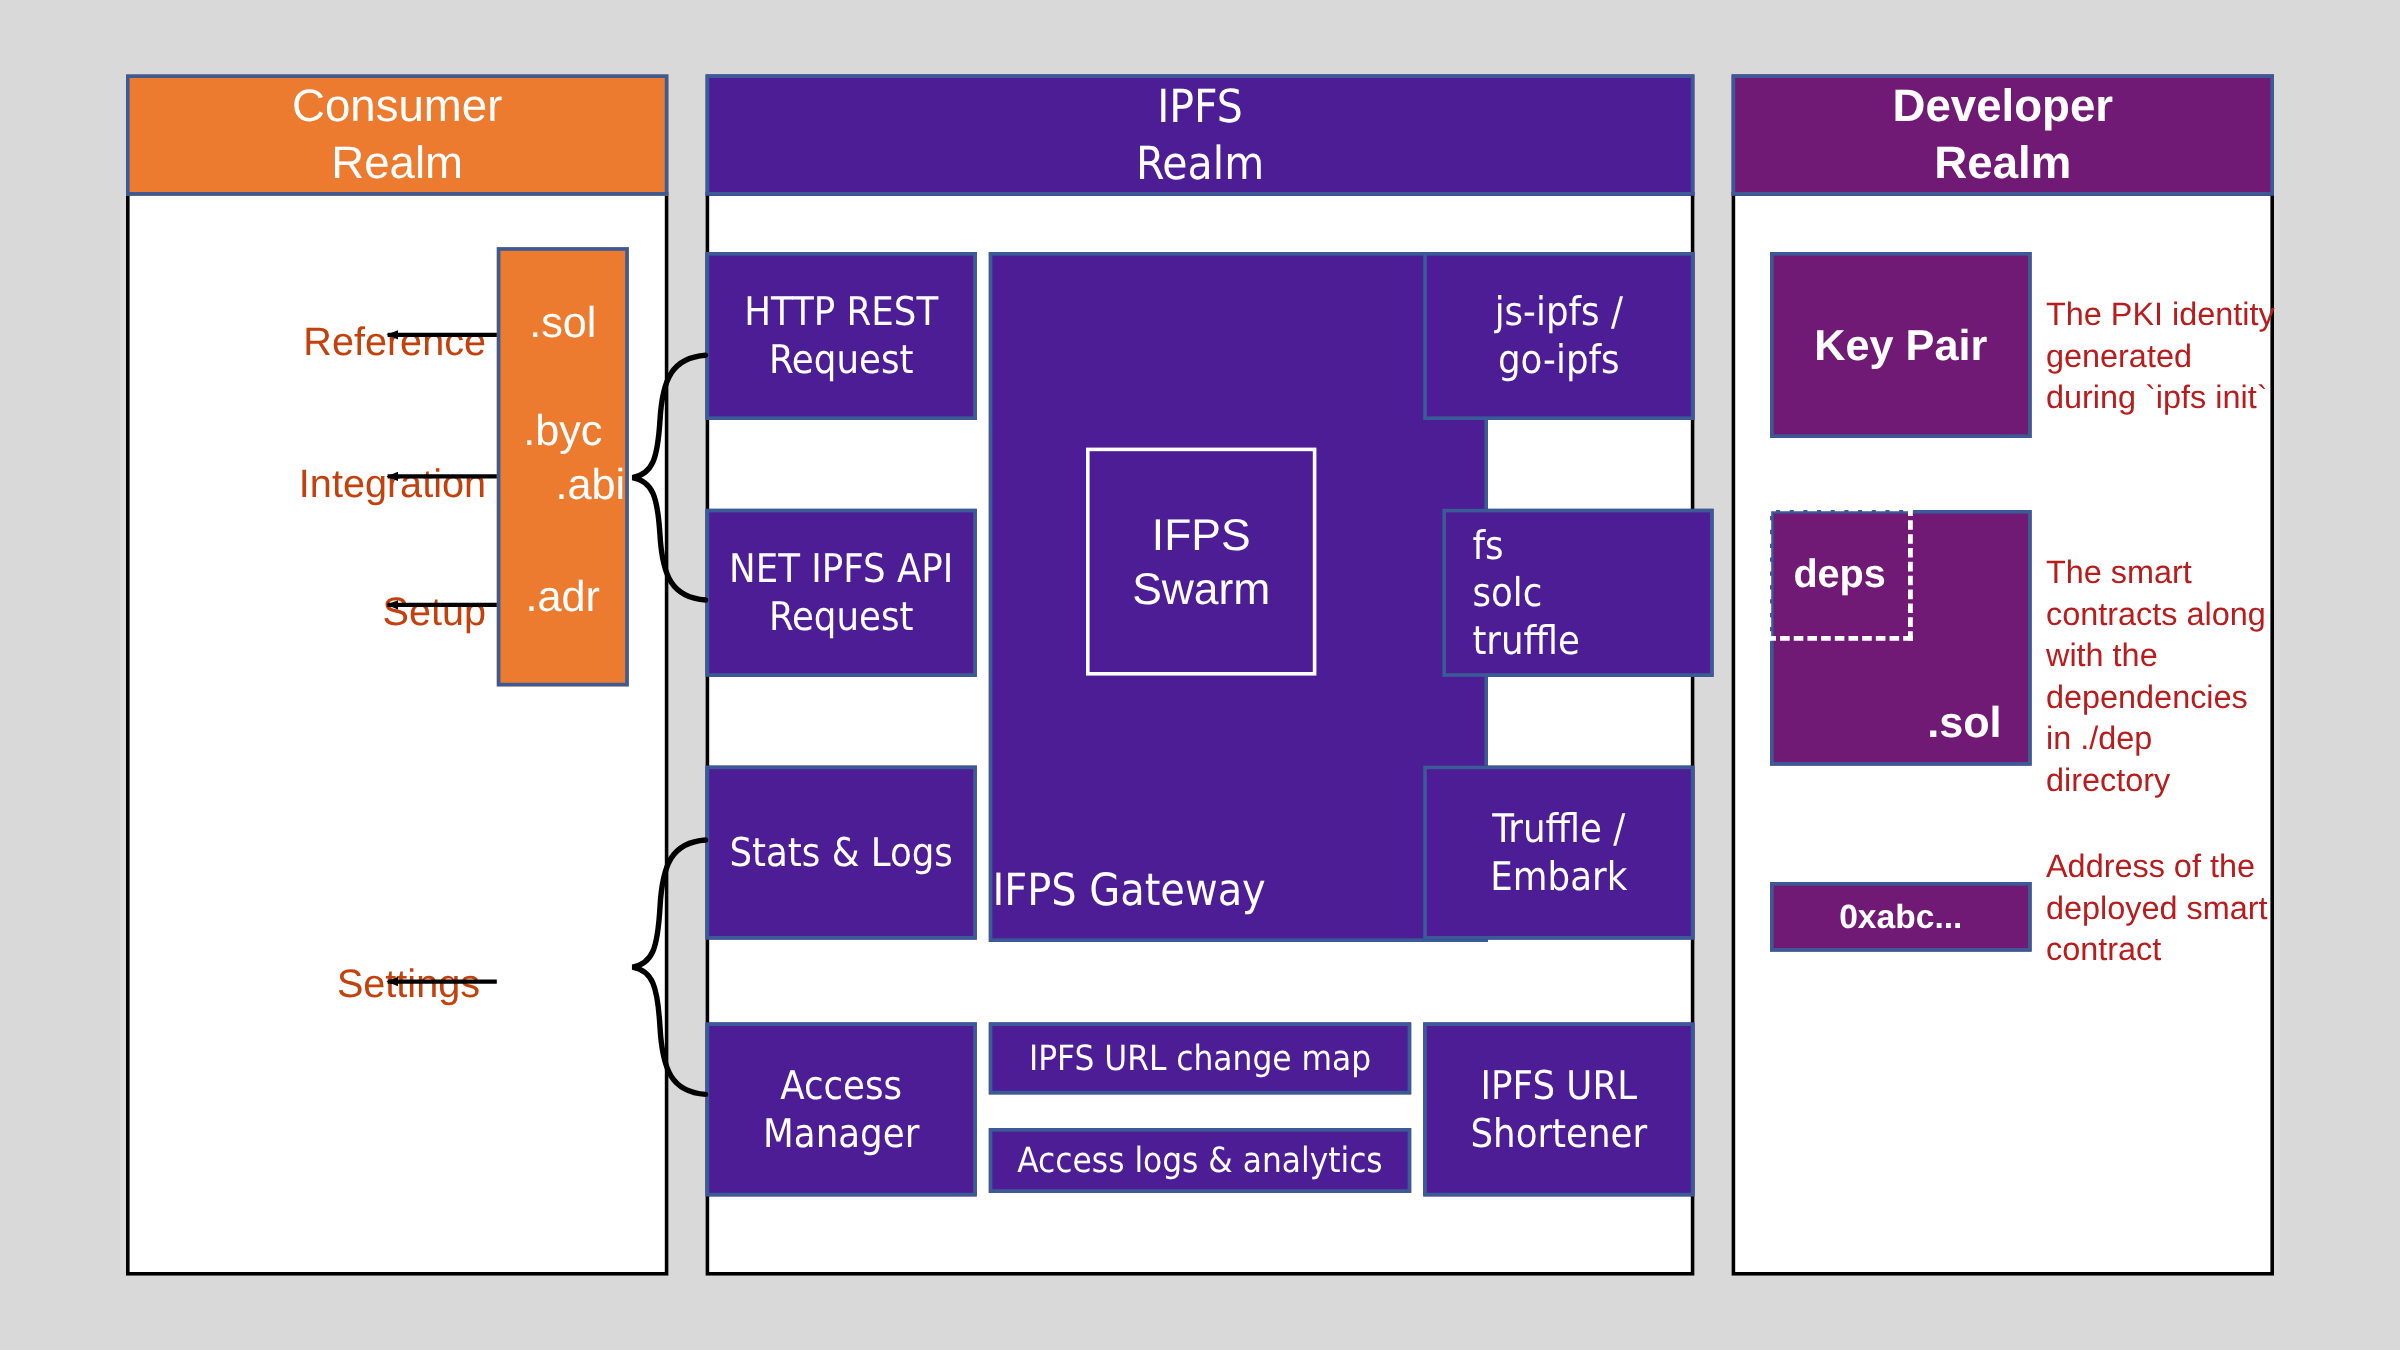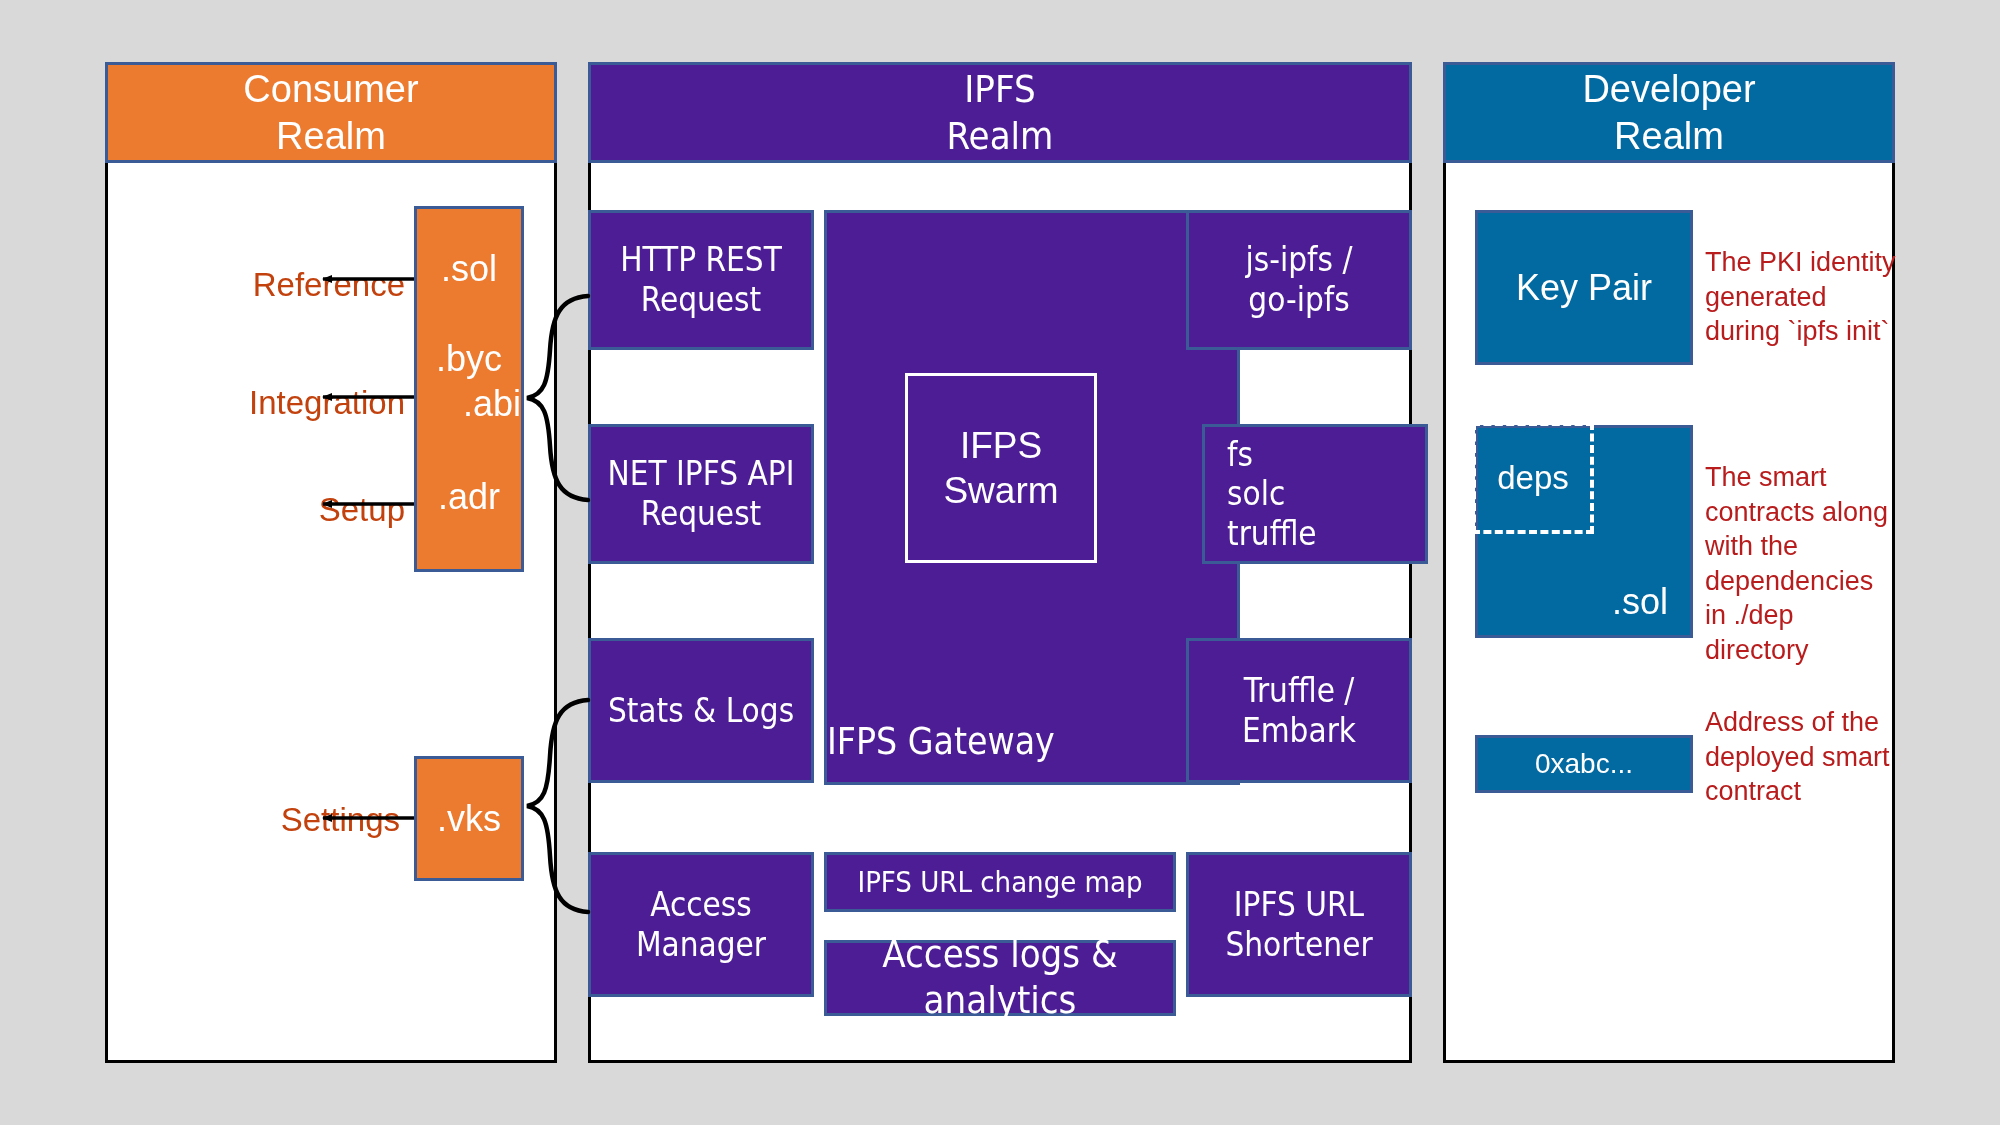--- a/index.html
+++ b/index.html
@@ -45,21 +45,21 @@
     color: #ffffff;
     display: flex;
     align-items: center;
     justify-content: center;
     text-align: center;
     line-height: 1.2;
     white-space: pre-line;
   }
   .orange { background: #ec7a2f; }
   .teal   { background: #4c1d95; }
-  .blue   { background: #0369a1; }
+  .blue   { background: #701a75; font-weight: bold; }
 
   .cond {
     font-family: "Liberation Sans Narrow", "DejaVu Sans Condensed", "Liberation Sans", sans-serif;
   }
 
   .label {
     position: absolute;
     color: #c2410c;
     font-size: 33px;
     white-space: pre-line;
@@ -134,21 +134,20 @@
   <div class="label" style="left:155px; top:490px; width:250px; text-align:right;">Setup</div>
   <div class="label" style="left:150px; top:800px; width:250px; text-align:right;">Settings</div>
 
   <div class="box orange" style="left:414px; top:206px; width:110px; height:366px; display:block; padding:0;">
     <div style="position:absolute; left:0; right:0; top:38px; font-size:36px; text-align:center;">.sol</div>
     <div style="position:absolute; left:0; right:0; top:128px; font-size:36px; text-align:center;">.byc</div>
     <div style="position:absolute; left:0; right:0; top:173px; font-size:36px; text-align:right;">.abi</div>
     <div style="position:absolute; left:0; right:0; top:266px; font-size:36px; text-align:center;">.adr</div>
   </div>
 
-  <div class="box orange" style="left:414px; top:756px; width:110px; height:125px; font-size:36px;">.vks</div>
 
   <div class="panel" style="left:588px; top:160px; width:824px; height:903px;"></div>
 
   <div class="panel-header teal cond" style="left:588px; top:62px; width:824px; height:101px; font-size:38px;">IPFS
 Realm</div>
 
   <div class="box teal cond" style="left:588px; top:210px; width:226px; height:140px; font-size:33px;">HTTP REST
 Request</div>
   <div class="box teal cond" style="left:588px; top:424px; width:226px; height:140px; font-size:33px;">NET IPFS API
 Request</div>
@@ -156,21 +155,21 @@
   <div class="box teal cond" style="left:588px; top:852px; width:226px; height:145px; font-size:33px;">Access
 Manager</div>
 
   <div class="box teal" style="left:824px; top:210px; width:416px; height:575px; display:block; padding:0;">
     <div class="swarm-inner" style="left:78px; top:160px; width:192px; height:190px;">IFPS
 Swarm</div>
     <div class="gateway-label cond" style="left:0; right:0; bottom:18px;">IFPS Gateway</div>
   </div>
 
   <div class="box teal cond" style="left:824px; top:852px; width:352px; height:60px; font-size:29px;">IPFS URL change map</div>
-  <div class="box teal cond" style="left:824px; top:940px; width:352px; height:76px; font-size:38px;">Access logs &amp; analytics</div>
+  <div class="box teal cond" style="left:824px; top:940px; width:352px; height:54px; font-size:29px;">Access logs &amp; analytics</div>
 
   <div class="box teal cond" style="left:1186px; top:210px; width:226px; height:140px; font-size:33px;">js-ipfs /
 go-ipfs</div>
   <div class="box teal cond box-left-align" style="left:1186px; top:424px; width:226px; height:140px; font-size:33px;">fs
 solc
 truffle</div>
   <div class="box teal cond" style="left:1186px; top:638px; width:226px; height:145px; font-size:33px;">Truffle /
 Embark</div>
   <div class="box teal cond" style="left:1186px; top:852px; width:226px; height:145px; font-size:33px;">IPFS URL
 Shortener</div>

